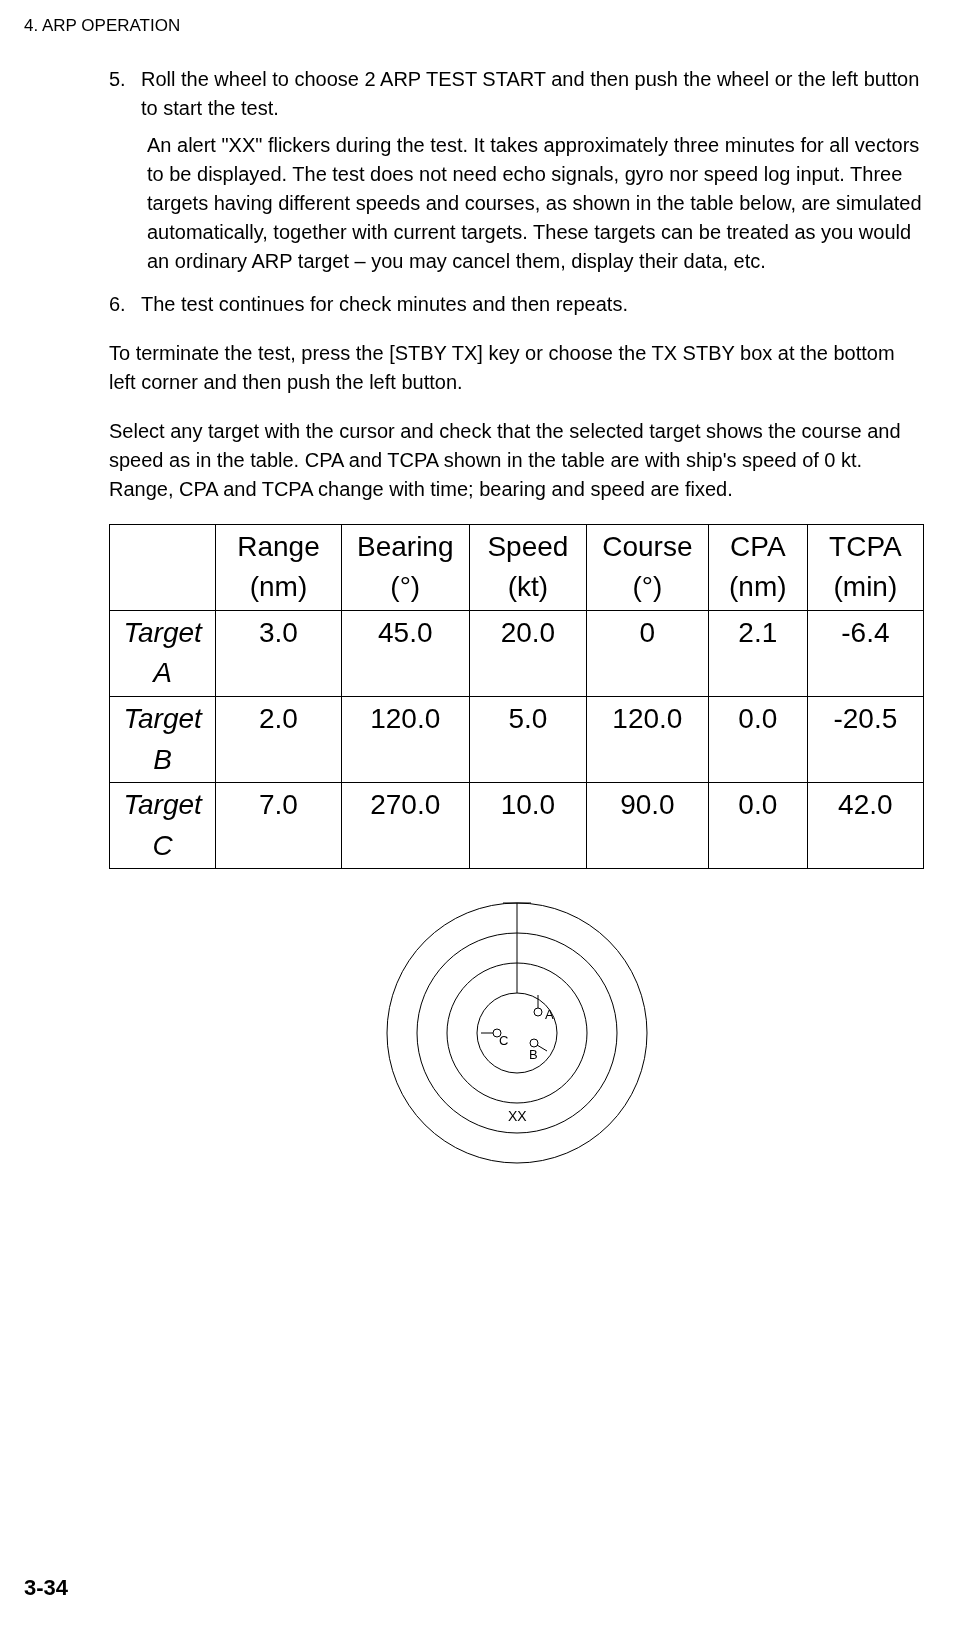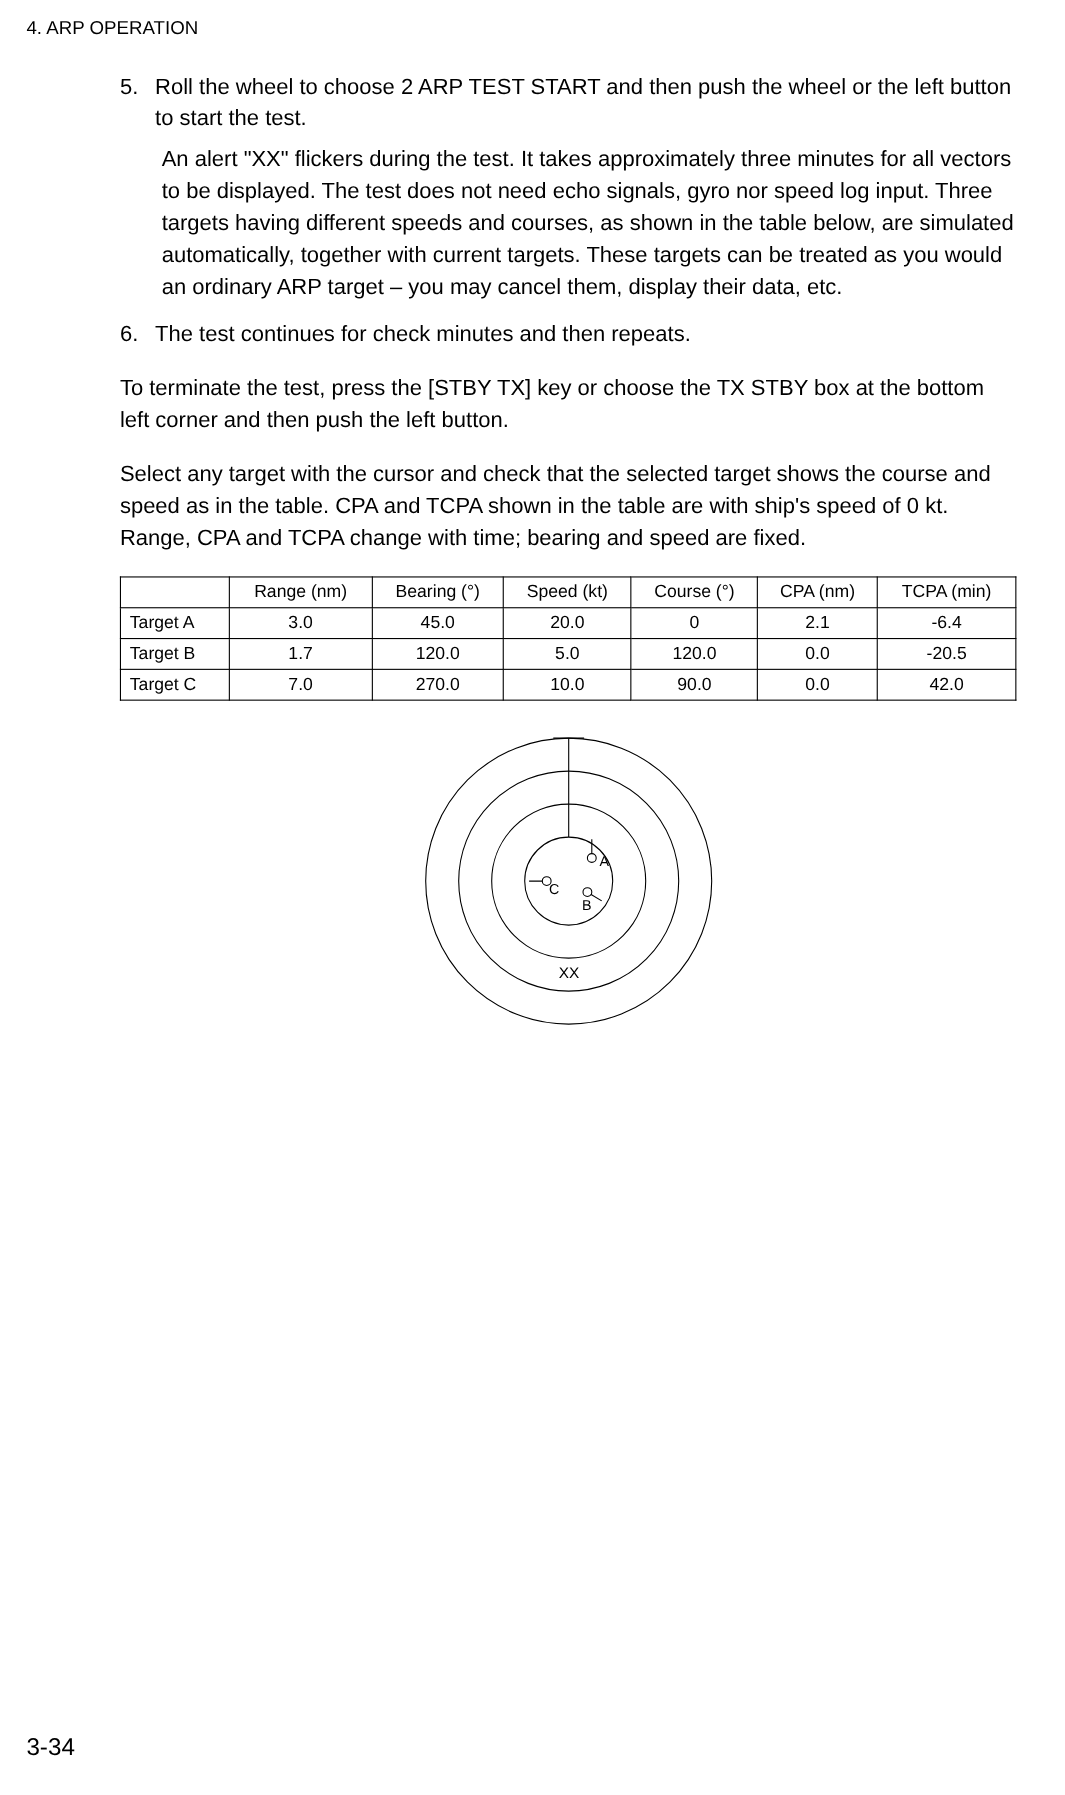--- a/index.html
+++ b/index.html
@@ -37,41 +37,41 @@
     margin-bottom: 10px;
   }
   .para {
     margin-top: 20px;
     margin-bottom: 20px;
   }
   table {
     border-collapse: collapse;
     width: 100%;
     margin-top: 2px;
-    font-size: 16px;
+    font-size: 28px;
   }
   th, td {
     border: 1px solid #000;
     padding: 2px 8px;
     text-align: center;
     font-weight: normal;
     vertical-align: top;
   }
   th { text-align: center; }
-  td.label { text-align: left; }
+  td.label { text-align: center; font-style: italic; }
   .diagram-wrap {
     text-align: center;
     margin-top: 24px;
   }
   .page-num {
     position: absolute;
     bottom: 28px;
     left: 24px;
     font-size: 22px;
-    font-weight: normal;
+    font-weight: bold;
   }
   svg { display: inline-block; }
 </style>
 </head>
 <body>
 
 <div class="header">4. ARP OPERATION</div>
 
 <div class="content">
 
@@ -108,21 +108,21 @@
         <td class="label">Target A</td>
         <td>3.0</td>
         <td>45.0</td>
         <td>20.0</td>
         <td>0</td>
         <td>2.1</td>
         <td>-6.4</td>
       </tr>
       <tr>
         <td class="label">Target B</td>
-        <td>1.7</td>
+        <td>2.0</td>
         <td>120.0</td>
         <td>5.0</td>
         <td>120.0</td>
         <td>0.0</td>
         <td>-20.5</td>
       </tr>
       <tr>
         <td class="label">Target C</td>
         <td>7.0</td>
         <td>270.0</td>

